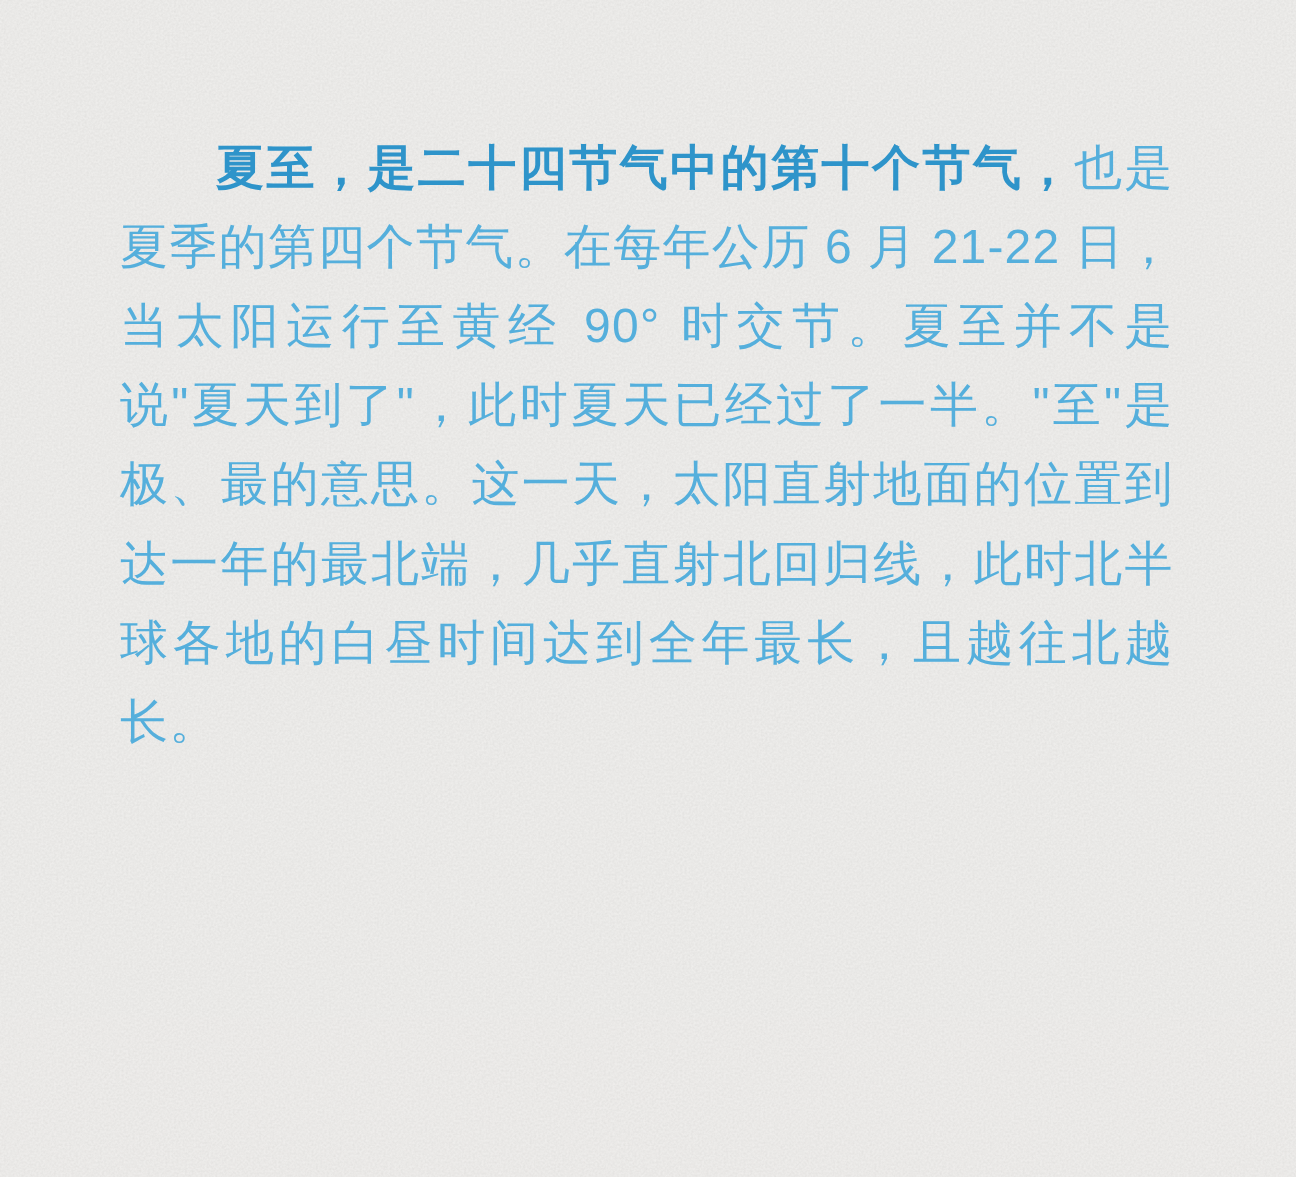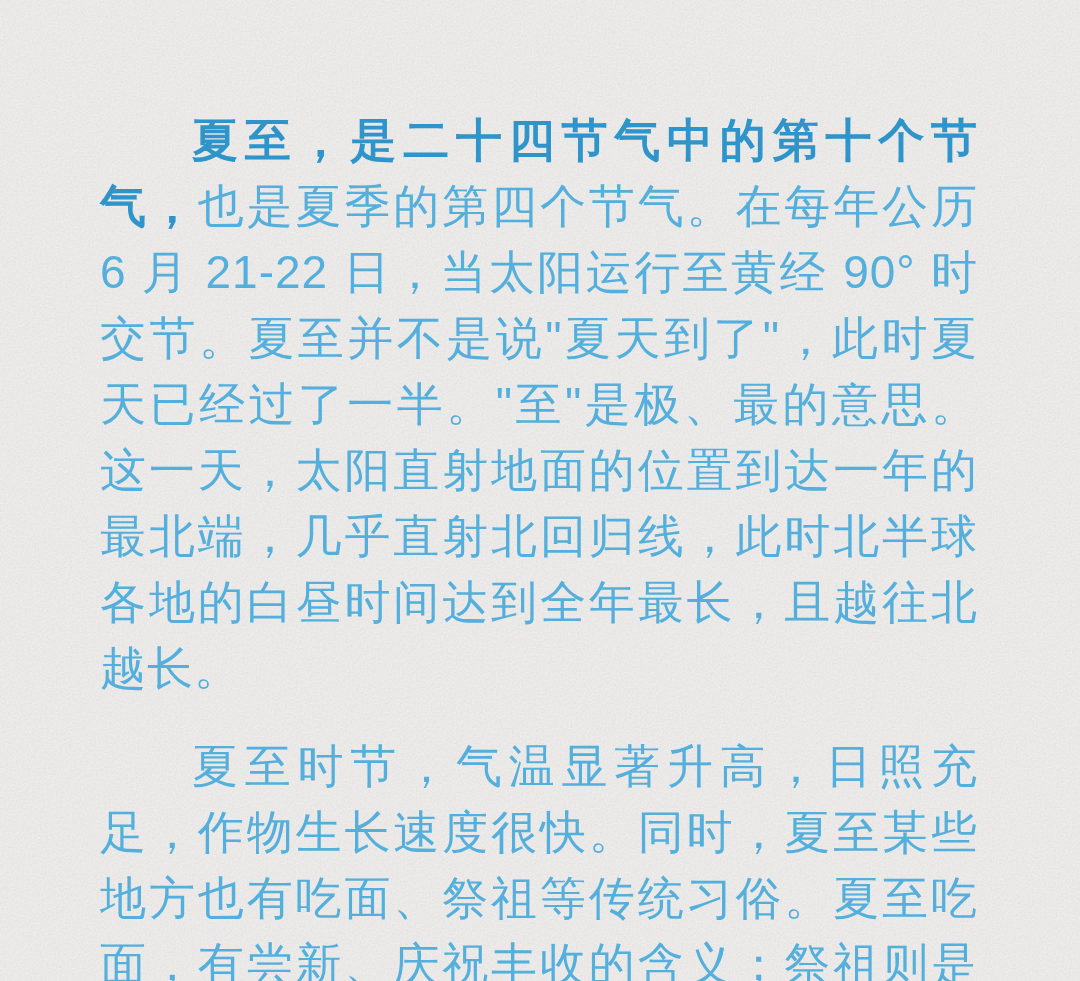--- a/index.html
+++ b/index.html
@@ -24,21 +24,21 @@
     pointer-events: none;
   }
   .content {
     position: absolute;
     left: 100px;
     top: 107px;
     width: 878px;
   }
   .para {
     margin: 0;
-    font-size: 46px;
+    font-size: 40px;
     line-height: 66px;
     text-align: justify;
     text-indent: 2em;
     letter-spacing: 1px;
     color: #55afdc;
   }
   .para + .para {
     margin-top: 32px;
   }
   .lead-bold {
@@ -69,18 +69,15 @@
       </filter>
     </defs>
     <rect width="1080" height="981" fill="#edecea"></rect>
     <rect width="1080" height="981" filter="url(#paperNoise)" opacity="0.45"></rect>
   </svg>
 
   <div class="content">
     <p class="para">
       <span class="lead-bold">夏至，是二十四节气中的第十个节气，</span><span class="body-text">也是夏季的第四个节气。在每年公历 6 月 21-22 日，当太阳运行至黄经 90° 时交节。夏至并不是说"夏天到了"，此时夏天已经过了一半。"至"是极、最的意思。这一天，太阳直射地面的位置到达一年的最北端，几乎直射北回归线，此时北半球各地的白昼时间达到全年最长，且越往北越长。</span>
     </p>
-    <p class="para">
-      <span class="body-text">夏至时节，气温显著升高，日照充足，作物生长速度很快。同时，夏至某些地方也有吃面、祭祖等传统习俗。夏至吃面，有尝新、庆祝丰收的含义；祭祖则是人们祈求消灾年丰的仪式。</span>
-    </p>
   </div>
 
 </div>
 
 </body></html>

